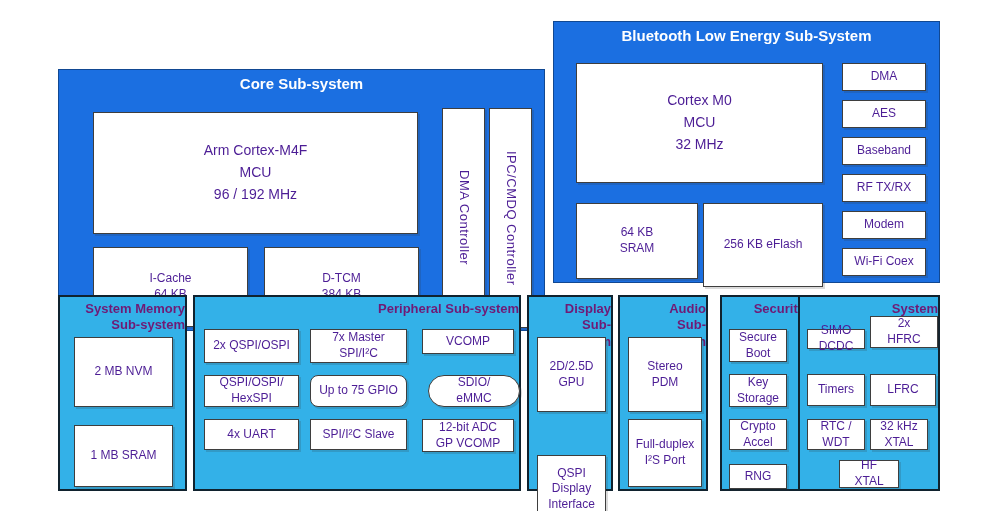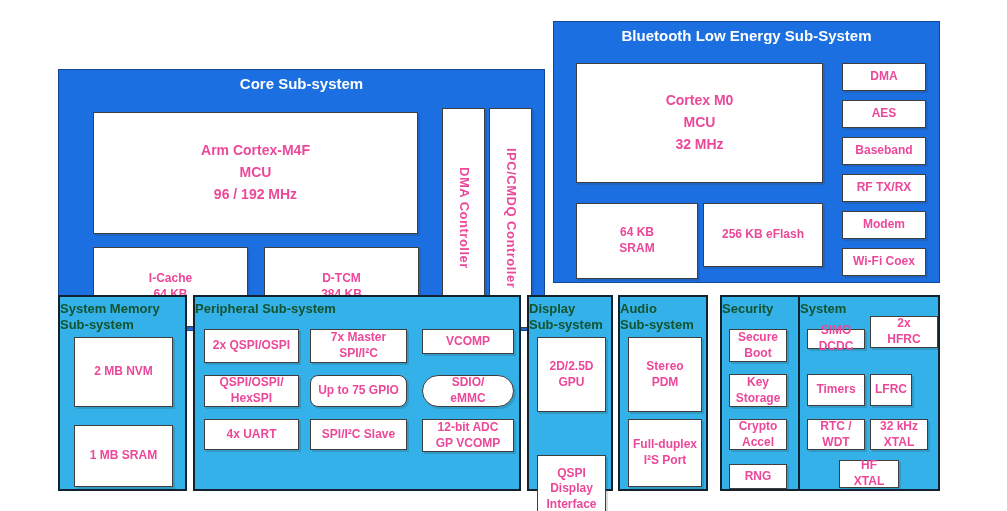--- a/index.html
+++ b/index.html
@@ -16,64 +16,64 @@
   .light{
     background:var(--light-blue,#33B1E8);
     border:2px solid var(--container-border,#10222E);
     top:295px;height:196px;
   }
   .hdr{
     position:absolute;top:5px;left:0;right:0;text-align:center;
     color:#fff;font-weight:bold;font-size:15px;white-space:pre-line;
   }
   .lhdr{
-    position:absolute;top:4px;left:0;right:0;text-align:left;
-    color:#14532d;font-weight:bold;font-size:13px;line-height:1.25;white-space:pre-line;
+    position:absolute;top:4px;left:15px;right:0;text-align:right;
+    color:#701a75;font-weight:bold;font-size:13px;line-height:1.25;white-space:pre-line;
   }
   .box{
     position:absolute;box-sizing:border-box;
     background:#fff;border:1px solid var(--box-border,#3E3E3E);
     box-shadow:2px 2px 0 rgba(50,50,50,.18);
     display:flex;align-items:center;justify-content:center;
-    text-align:center;color:#ec4899;font-weight:bold;
+    text-align:center;color:#4c1d95;font-weight:normal;
     font-size:12px;line-height:1.3;white-space:pre-line;
   }
   .big{font-size:14px;line-height:1.55;}
   .vert{writing-mode:vertical-rl;font-size:13px;letter-spacing:.5px;}
 
   
   #core{left:58px;width:487px;margin-top:48px;}
   #core-cpu{left:34px;top:42px;width:325px;height:122px;}
   #core-icache{left:34px;top:177px;width:155px;height:80px;}
   #core-dtcm{left:205px;top:177px;width:155px;height:80px;}
   #core-dma{left:383px;top:38px;width:43px;height:220px;}
   #core-ipc{left:430px;top:38px;width:43px;height:220px;}
 
   
   #ble{left:553px;width:387px;}
   #ble-cpu{left:22px;top:41px;width:247px;height:120px;}
   #ble-sram{left:22px;top:181px;width:122px;height:76px;}
-  #ble-eflash{left:149px;top:181px;width:120px;height:64px;}
+  #ble-eflash{left:149px;top:181px;width:120px;height:84px;}
   .ble-side{left:288px;width:84px;height:28px;}
   #ble-s0{top:41px;} #ble-s1{top:78px;} #ble-s2{top:115px;}
   #ble-s3{top:152px;} #ble-s4{top:189px;} #ble-s5{top:226px;}
 
   
   #memory{left:58px;width:129px;}
   #mem-nvm{left:14px;top:40px;width:99px;height:70px;}
   #mem-sram{left:14px;top:128px;width:99px;height:62px;}
 
   
   #peripheral{left:193px;width:328px;}
   #p0{left:9px;top:32px;width:95px;height:34px;}
   #p1{left:115px;top:32px;width:97px;height:34px;}
   #p2{left:227px;top:32px;width:92px;height:25px;}
   #p3{left:9px;top:78px;width:95px;height:32px;}
   #p4{left:115px;top:78px;width:97px;height:32px;border-radius:8px;}
-  #p5{left:227px;top:78px;width:92px;height:32px;border-radius:16px;}
+  #p5{left:233px;top:78px;width:92px;height:32px;border-radius:16px;}
   #p6{left:9px;top:122px;width:95px;height:31px;}
   #p7{left:115px;top:122px;width:97px;height:31px;}
   #p8{left:227px;top:122px;width:92px;height:33px;}
 
   
   #display{left:527px;width:86px;}
   #disp-gpu{left:8px;top:40px;width:69px;height:75px;}
   #disp-qspi{left:8px;top:122px;width:69px;height:68px;margin-top:36px;}
 
   
@@ -85,21 +85,21 @@
   #security{left:720px;width:87px;}
   .sec{left:7px;width:58px;}
   #sec0{top:32px;height:33px;} #sec1{top:77px;height:33px;}
   #sec2{top:122px;height:31px;} #sec3{top:167px;height:25px;}
 
   
   #system{left:798px;width:142px;}
   #sys0{left:7px;top:32px;width:58px;height:20px;}
   #sys1{left:70px;top:19px;width:68px;height:32px;}
   #sys2{left:7px;top:77px;width:58px;height:32px;}
-  #sys3{left:70px;top:77px;width:42px;height:32px;}
+  #sys3{left:70px;top:77px;width:66px;height:32px;}
   #sys4{left:7px;top:122px;width:58px;height:31px;}
   #sys5{left:70px;top:122px;width:58px;height:31px;}
   #sys-hf{left:39px;top:163px;width:60px;height:28px;}
 </style>
 </head>
 <body>
 
 <div id="canvas">
 
   <div class="sect dark" id="core">

